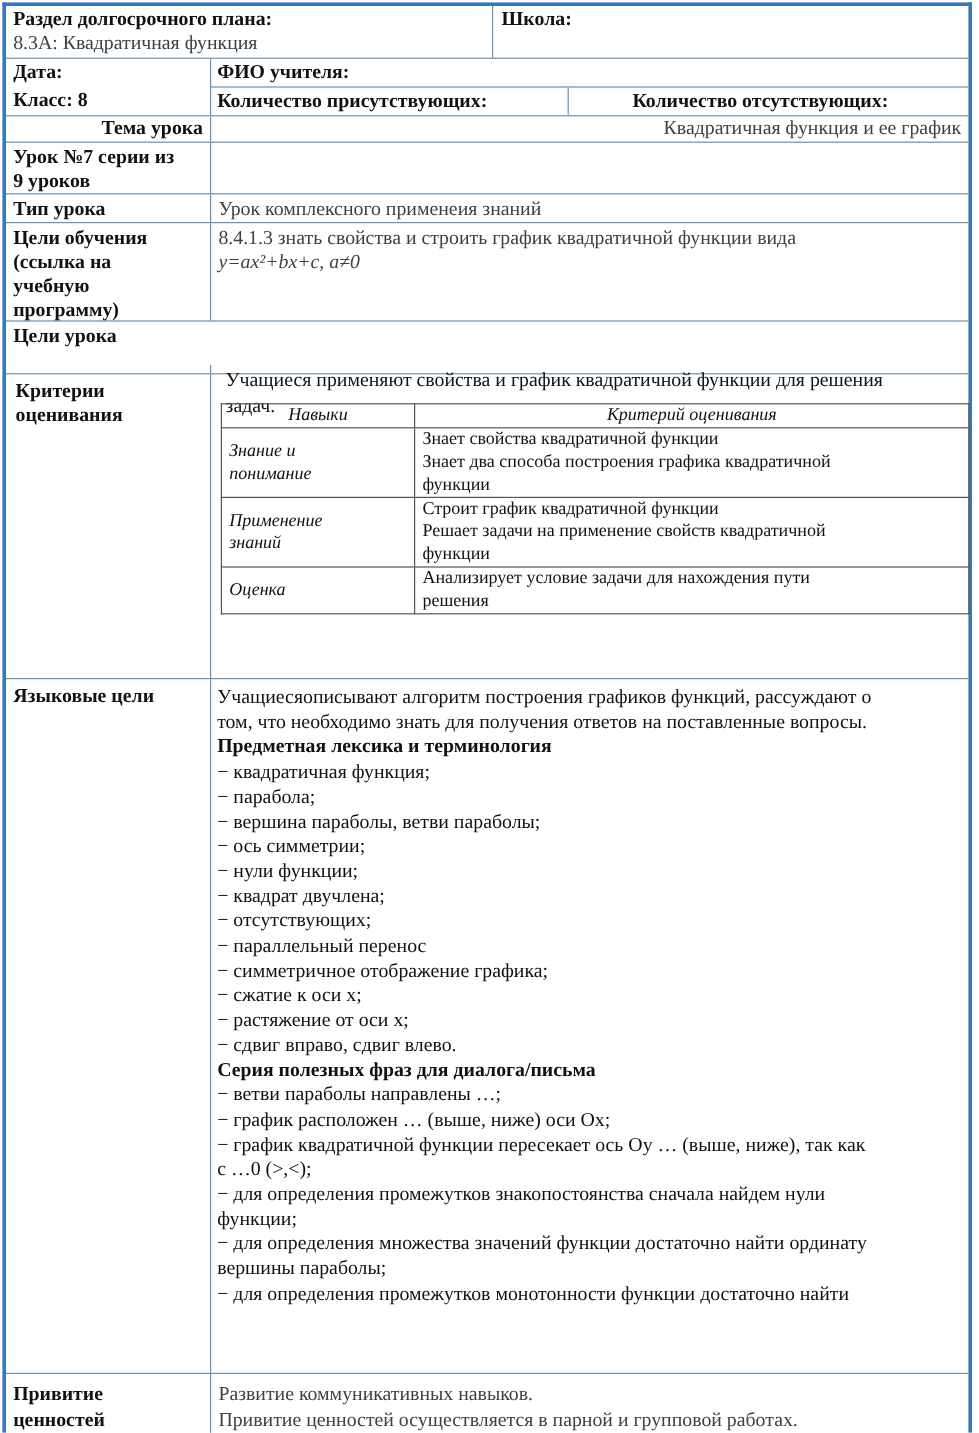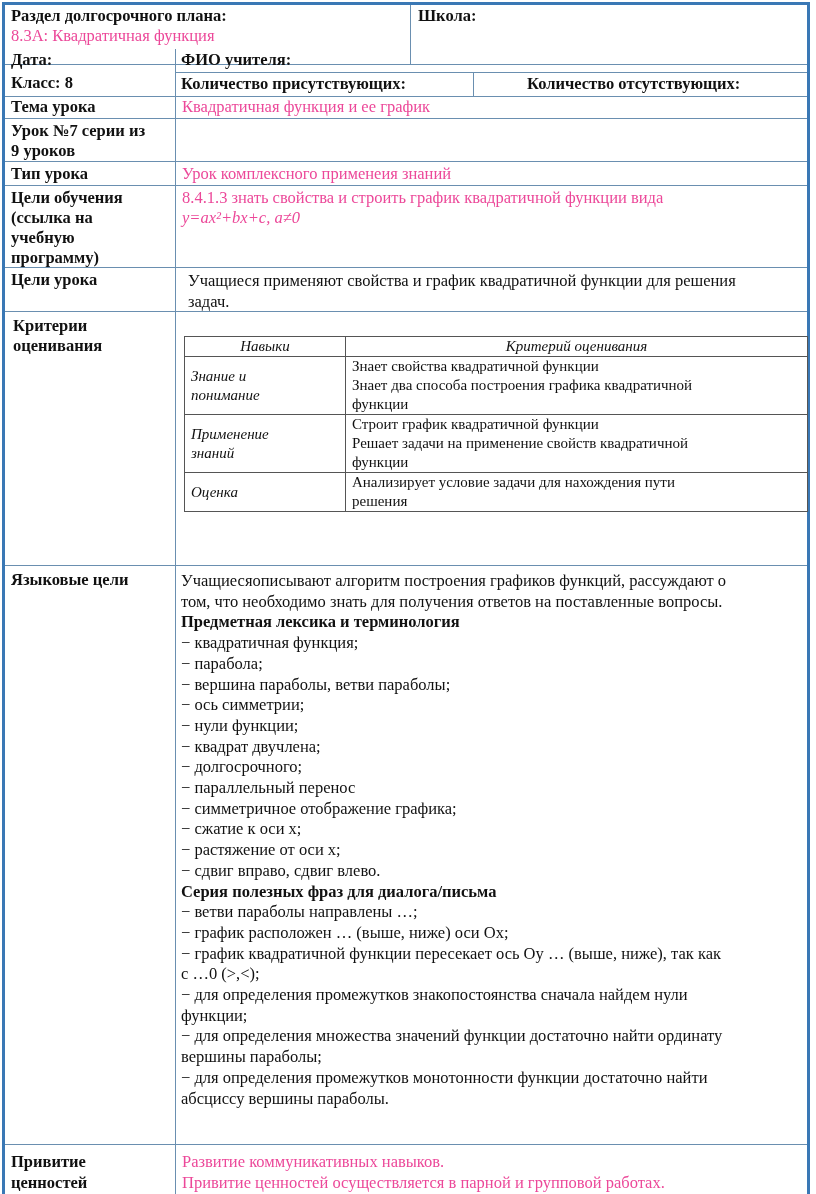--- a/index.html
+++ b/index.html
@@ -5,38 +5,38 @@
   html, body { margin: 0; padding: 0; background: #ffffff; }
   body { width: 816px; height: 1194px; overflow: hidden; position: relative;
          font-family: "Liberation Serif", "DejaVu Serif", serif; color: #111; }
   .page { position: absolute; left: 2px; top: 2px; width: 808px; height: 1192px;
           border: 3px solid #3a78b5; border-bottom: none; box-sizing: border-box; }
   .row { position: absolute; left: 0; right: 0; border-bottom: 1.5px solid #6a8fb0; box-sizing: border-box; }
   .cell { position: absolute; top: 0; bottom: 0; box-sizing: border-box; padding: 2px 6px; font-size: 16.5px; line-height: 20px; }
   .lbl { left: 0; width: 170px; font-weight: bold; }
   .val { left: 170px; right: 0; border-left: 1.5px solid #6a8fb0; }
   .b { font-weight: bold; }
-  .muted { color: #ec4899; }
+  .muted { color: #404040; }
   .vline { position: absolute; top: 0; bottom: 0; border-left: 1.5px solid #6a8fb0; }
   .hline { position: absolute; left: 0; right: 0; border-top: 1.5px solid #6a8fb0; }
   .crit { position: absolute; left: 181px; top: 333px; width: 624px; border-collapse: collapse;
           font-size: 15px; line-height: 19px; }
   .crit td, .crit th { border: 1.2px solid #555; vertical-align: top; padding: 0 6px; }
   .crit th { font-weight: normal; font-style: italic; text-align: center; height: 19px; }
   .crit td.sk { font-style: italic; width: 148px; vertical-align: middle; }
   .line { display: block; white-space: nowrap; }
   .lang { position: absolute; left: 176px; top: 566px; font-size: 16.5px; line-height: 20.7px; width: 630px; }
   .math { font-style: italic; }
 </style>
 </head>
 <body>
 
 <div class="page">
 
-  <div class="row" style="top:0; height:60px;">
+  <div class="row" style="top:0; height:44px;">
     <div class="cell" style="left:0; width:405px; padding-top:1px;">
       <span class="line b">Раздел долгосрочного плана:</span>
       <span class="line muted">8.3А: Квадратичная функция</span>
     </div>
     <div class="vline" style="left:405px;"></div>
     <div class="cell b" style="left:405px; right:0; padding-left:8px; padding-top:1px;">Школа:</div>
   </div>
 
   <div class="row" style="top:44px; height:48px;">
     <div class="cell b" style="left:0; width:170px; padding-top:1px;">
@@ -44,21 +44,21 @@
       <span class="line" style="margin-top:3px;">Класс: 8</span>
     </div>
     <div class="vline" style="left:170px;"></div>
     <div class="cell b" style="left:170px; right:12px; height:22px; padding-top:1px;">ФИО учителя:</div>
     <div class="hline" style="left:170px; top:23px;"></div>
     <div class="cell b" style="left:170px; width:298px; top:24px; padding-top:1px;">Количество присутствующих:</div>
     <div class="vline" style="left:468px; top:24px;"></div>
     <div class="cell b" style="left:468px; right:0; top:24px; padding-top:1px;margin-left:48px;">Количество отсутствующих:</div>
   </div>
 
-  <div class="row" style="top:92px; height:22px;">
+  <div class="row" style="top:92px; height:22px;text-align:right;">
     <div class="cell lbl" style="padding-top:0;">Тема урока</div>
     <div class="cell val muted" style="padding-top:0;">Квадратичная функция и ее график</div>
   </div>
 
   <div class="row" style="top:114px; height:43px;">
     <div class="cell lbl">
       <span class="line">Урок №7 серии из</span>
       <span class="line">9 уроков</span>
     </div>
     <div class="cell val"></div>
@@ -77,21 +77,21 @@
       <span class="line">программу)</span>
     </div>
     <div class="cell val muted">
       <span class="line">8.4.1.3 знать свойства и строить график квадратичной функции вида</span>
       <span class="line math">y=ax²+bx+c, a≠0</span>
     </div>
   </div>
 
   <div class="row" style="top:263px; height:44px;">
     <div class="cell lbl">Цели урока</div>
-    <div class="cell val" style="padding-left:12px; line-height:21px;">
+    <div class="cell val" style="padding-left:12px; line-height:21px;margin-top:36px;">
       <span class="line">Учащиеся применяют свойства и график квадратичной функции для решения</span>
       <span class="line">задач.</span>
     </div>
   </div>
 
   <div class="row" style="top:307px; height:254px;">
     <div class="cell lbl" style="padding-left:8px; padding-top:4px;">
       <span class="line">Критерии</span>
       <span class="line">оценивания</span>
     </div>
@@ -146,39 +146,38 @@
     <span class="line">Учащиесяописывают алгоритм построения графиков функций, рассуждают о</span>
     <span class="line">том, что необходимо знать для получения ответов на поставленные вопросы.</span>
     <span class="line b">Предметная лексика и терминология</span>
     <div id="vocab-list">
         <span class="line">− квадратичная функция;</span>
         <span class="line">− парабола;</span>
         <span class="line">− вершина параболы, ветви параболы;</span>
         <span class="line">− ось симметрии;</span>
         <span class="line">− нули функции;</span>
         <span class="line">− квадрат двучлена;</span>
-        <span class="line">− долгосрочного;</span>
+        <span class="line">− отсутствующих;</span>
         <span class="line">− параллельный перенос</span>
         <span class="line">− симметричное отображение графика;</span>
         <span class="line">− сжатие к оси х;</span>
         <span class="line">− растяжение от оси х;</span>
         <span class="line">− сдвиг вправо, сдвиг влево.</span>
       </div>
     <span class="line b">Серия полезных фраз для диалога/письма</span>
     <div id="phrase-list">
         <span class="line">− ветви параболы направлены …;</span>
         <span class="line">− график расположен … (выше, ниже) оси Ох;</span>
         <span class="line">− график квадратичной функции пересекает ось Оу … (выше, ниже), так как</span>
         <span class="line">с …0 (&gt;,&lt;);</span>
         <span class="line">− для определения промежутков знакопостоянства сначала найдем нули</span>
         <span class="line">функции;</span>
         <span class="line">− для определения множества значений функции достаточно найти ординату</span>
         <span class="line">вершины параболы;</span>
         <span class="line">− для определения промежутков монотонности функции достаточно найти</span>
-        <span class="line">абсциссу вершины параболы.</span>
       </div>
   </div>
 
   <div class="row" style="top:1140px; height:52px; border-bottom:none;">
     <div class="cell lbl" style="padding-top:6px; line-height:21px;">
       <span class="line">Привитие</span>
       <span class="line">ценностей</span>
     </div>
     <div class="cell val muted" style="padding-top:6px; line-height:21px;">
       <span class="line">Развитие коммуникативных навыков.</span>

